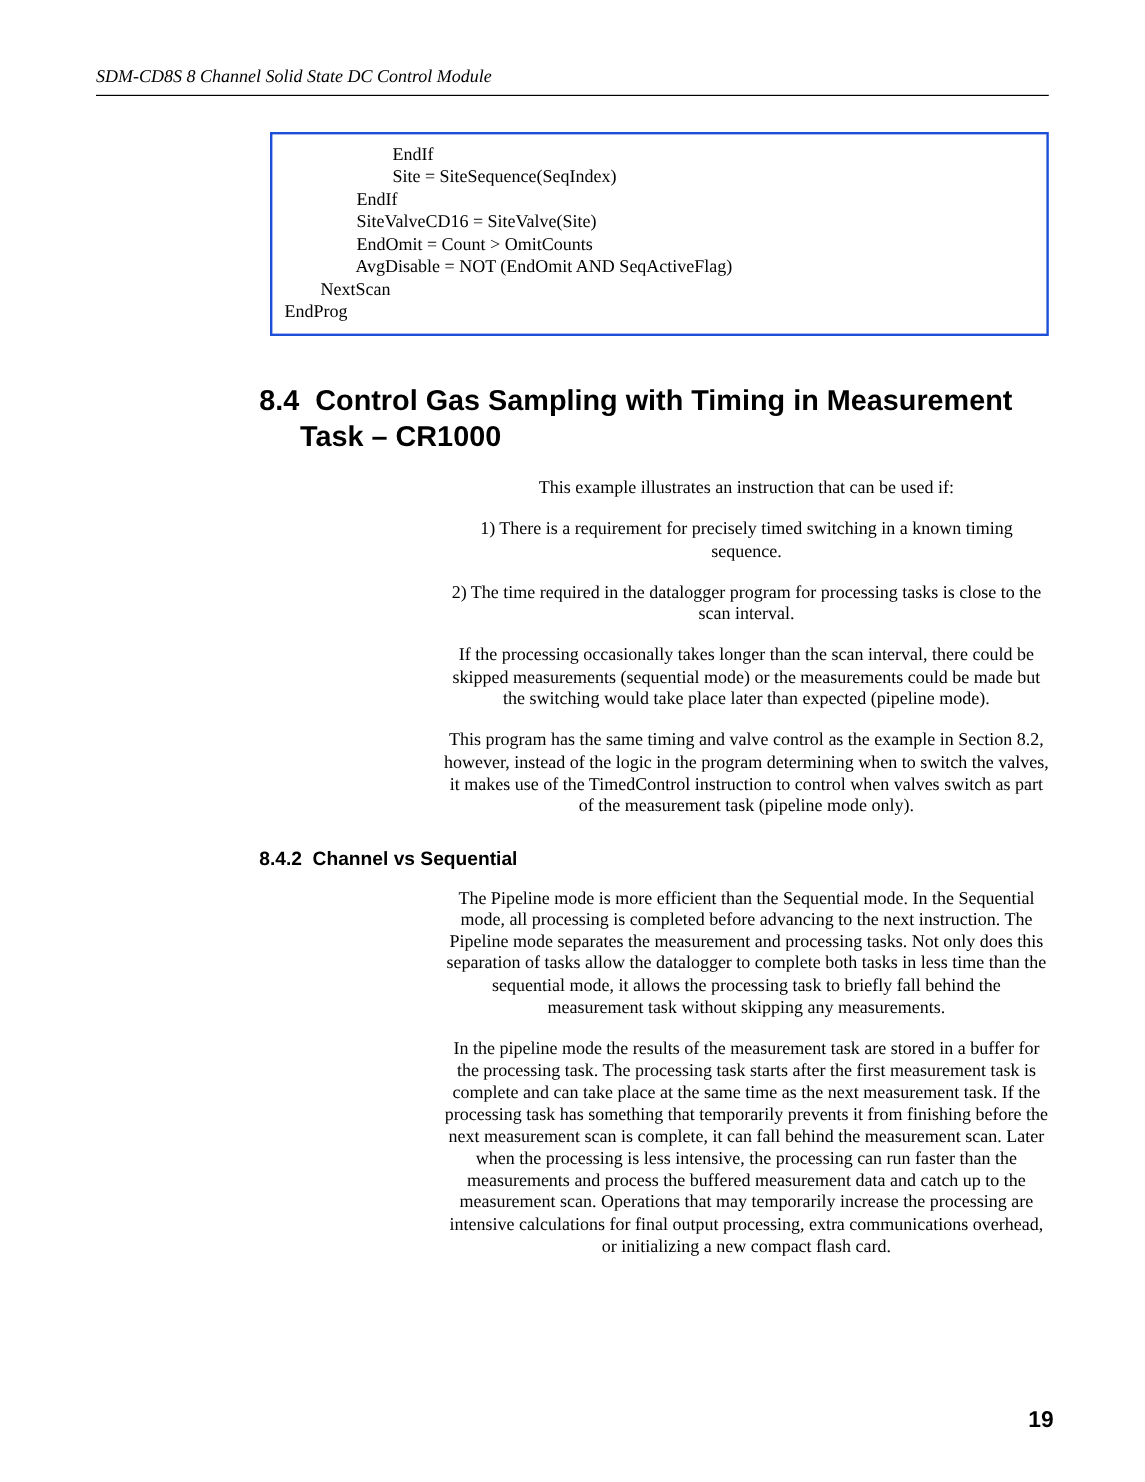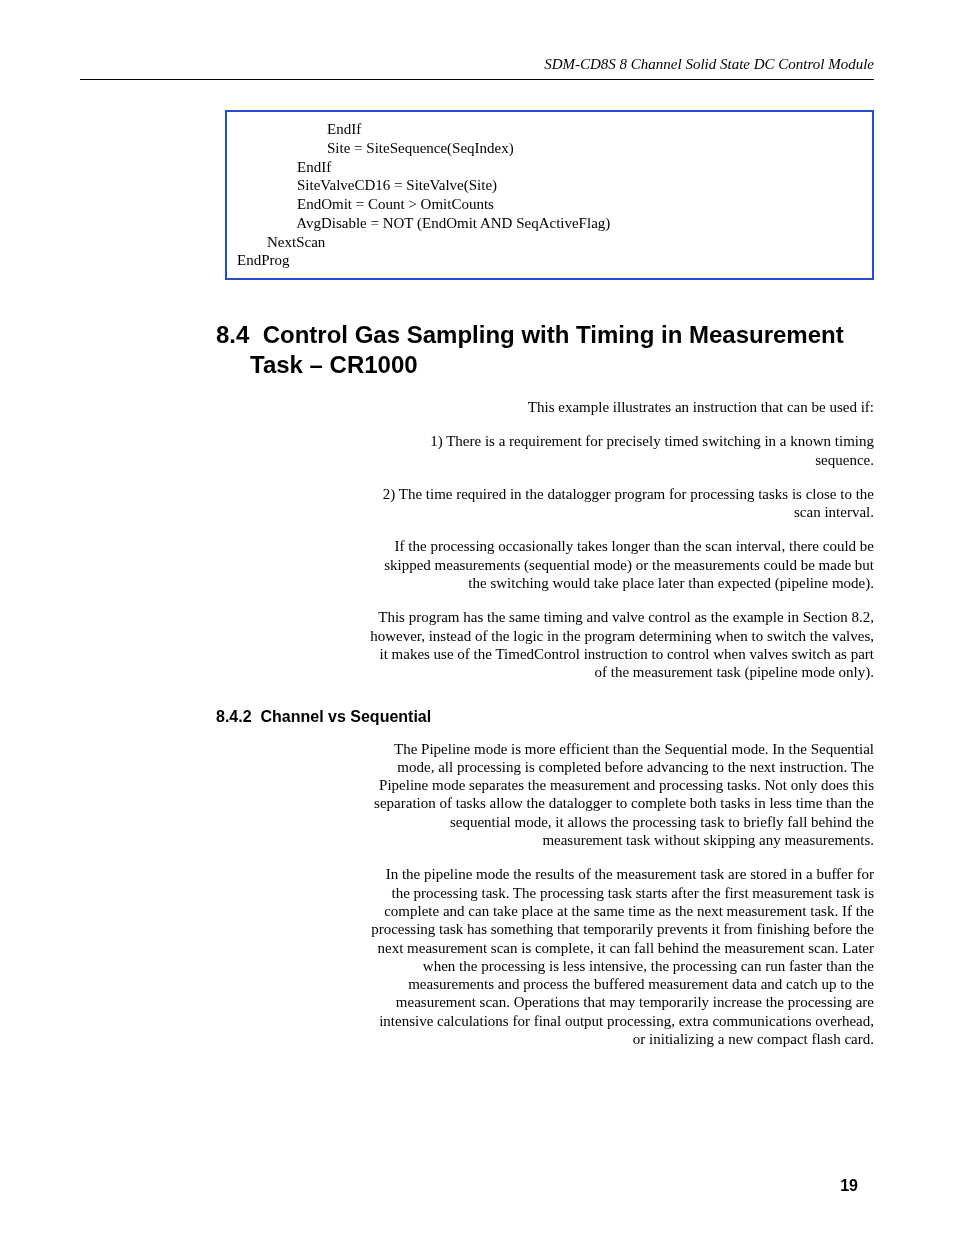--- a/index.html
+++ b/index.html
@@ -10,21 +10,21 @@
     color: #000;
   }
   .page {
     width: 954px;
     height: 1235px;
     position: relative;
     box-sizing: border-box;
     padding: 56px 80px 0 80px;
   }
   .header {
-    text-align: right;
+    text-align: left;
     font-style: italic;
     font-size: 15px;
     padding-right: 0;
     margin-bottom: 6px;
   }
   .header-rule {
     border: none;
     border-top: 1.5px solid #000;
     margin: 0;
   }
@@ -49,32 +49,32 @@
   .subsection-heading {
     font-family: Arial, Helvetica, sans-serif;
     font-weight: bold;
     font-size: 16px;
     margin: 0 0 14px 136px;
   }
   .body-para {
     font-size: 15px;
     line-height: 1.22;
     margin: 0 0 16px 290px;
-    text-align: right;
+    text-align: center;
   }
   .body-block {
     margin-bottom: 26px;
   }
   .page-num {
     position: absolute;
     bottom: 40px;
-    right: 96px;
+    right: 76px;
     font-family: Arial, Helvetica, sans-serif;
     font-weight: bold;
-    font-size: 16px;
+    font-size: 19px;
   }
 </style>
 </head>
 <body>
 
 <div class="page">
 
   <div class="header">
     <span>SDM-CD8S 8 Channel Solid State DC Control Module</span>
   </div>

